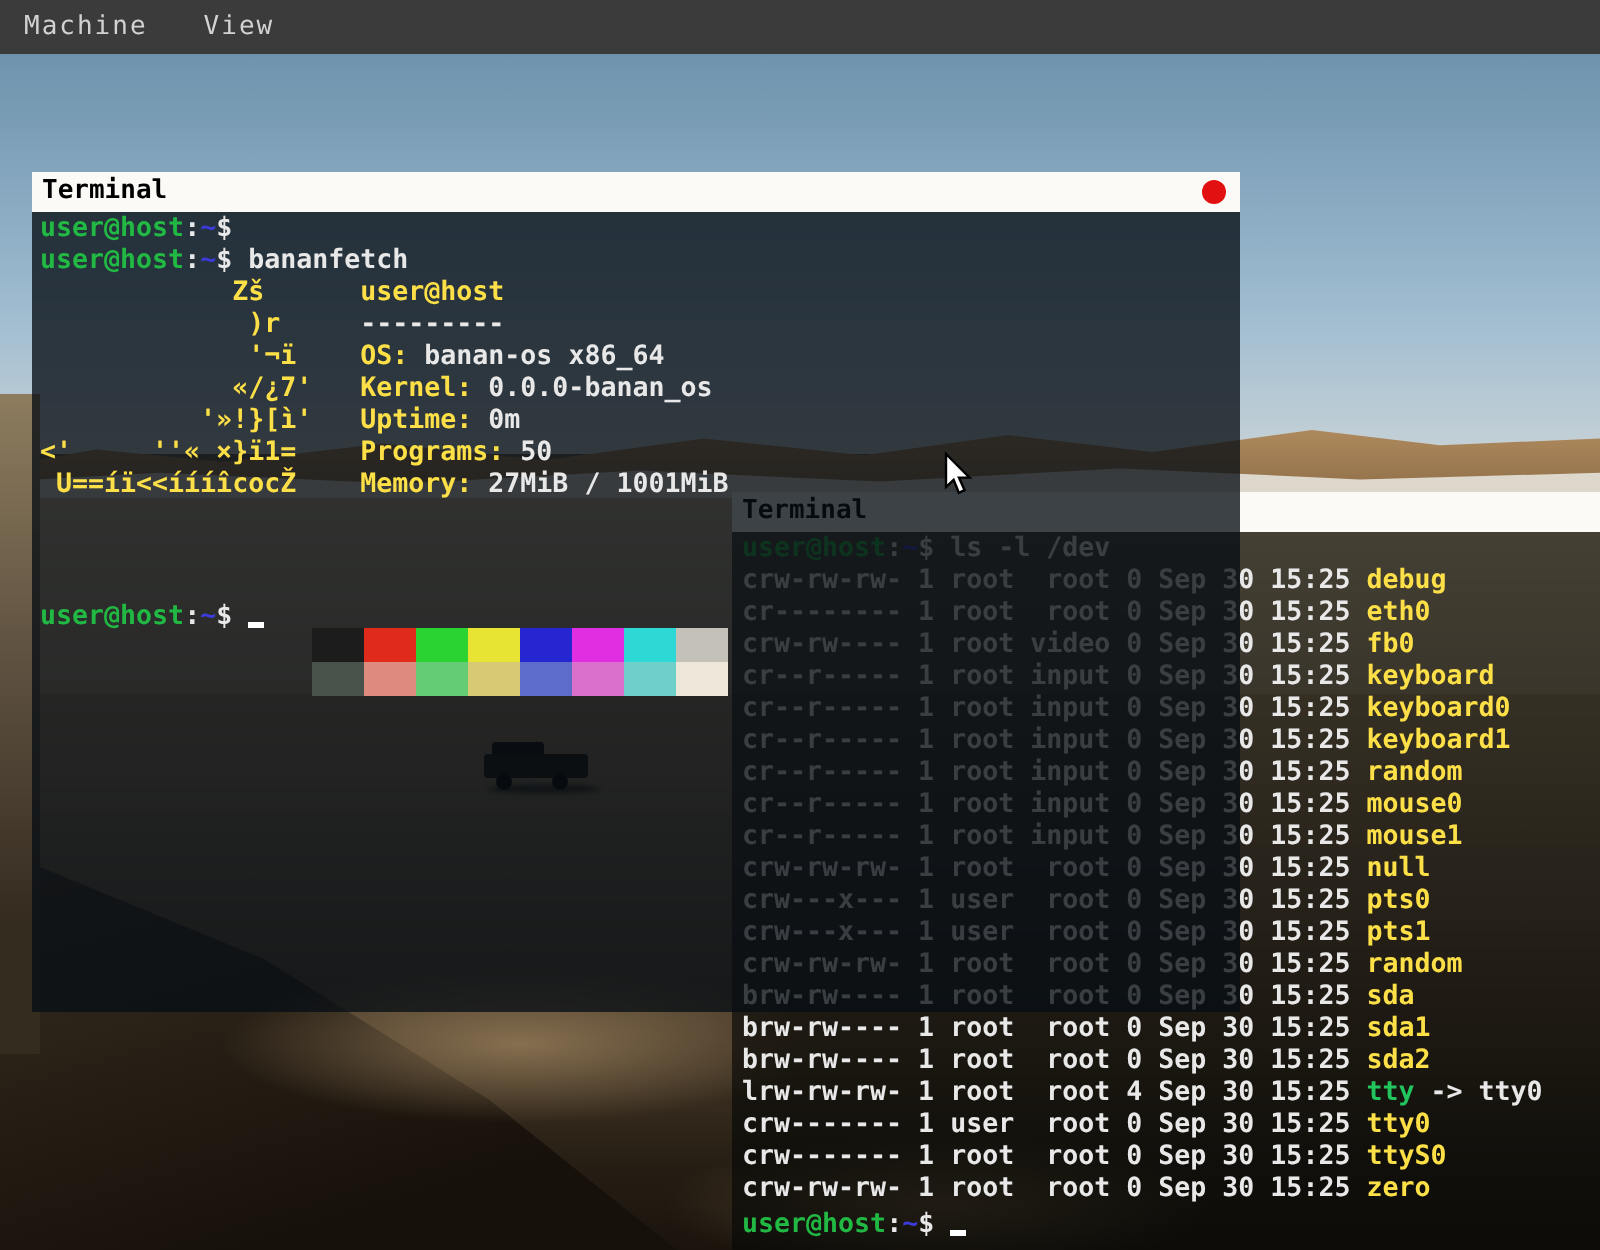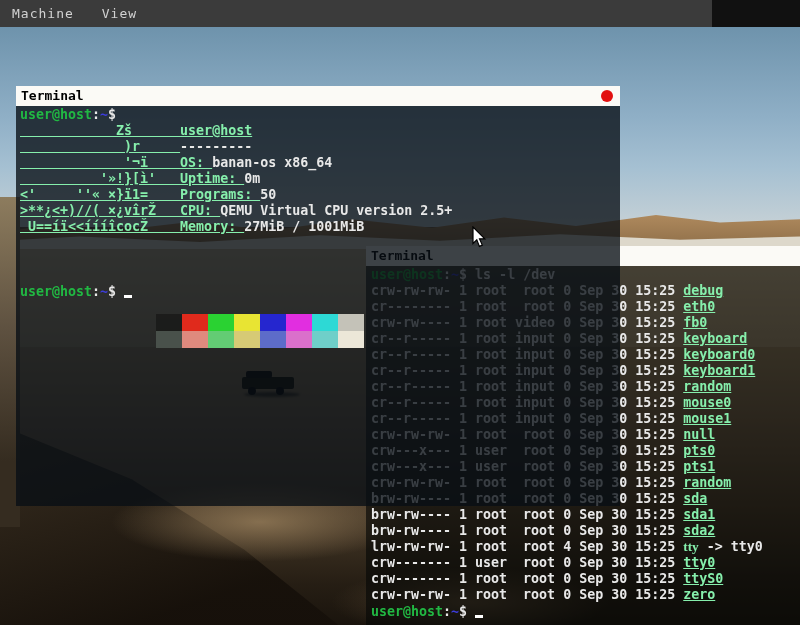--- a/index.html
+++ b/index.html
@@ -1,20 +1,20 @@
 <!DOCTYPE html>
 <html><head>
 <meta charset="utf-8">
 <style>
   html,body{margin:0;padding:0;background:#111;}
   .screen{position:relative;width:800px;height:625px;overflow:hidden;background:#111;
           font-family:"DejaVu Sans Mono","Liberation Mono",monospace;}
 
   
-  .menubar{position:absolute;left:0;top:0;width:712px;height:27px;background:#3b3b3b;
+  .menubar{position:absolute;left:0;top:0;width:800px;height:27px;background:#3b3b3b;
            display:flex;align-items:center;gap:28px;padding-left:12px;box-sizing:border-box;z-index:5;}
   .menubar span{font:400 13px/27px "DejaVu Sans Mono",monospace;color:#d2d2d2;letter-spacing:1px;cursor:default;}
 
   
   .wallpaper{position:absolute;left:0;top:27px;width:800px;height:598px;background:#6b5944;z-index:0;overflow:hidden;}
   .wp{position:absolute;}
   .sky{left:0;top:0;width:800px;height:200px;
        background:linear-gradient(#6e93ac,#8fafc6 45%,#a5c0d2 70%,#c6d1d6 100%);}
   .ridge{left:0;top:183px;width:800px;height:42px;
          background:linear-gradient(#b38d60,#8a6b46);
@@ -48,22 +48,22 @@
   .content{position:relative;overflow:hidden;box-sizing:border-box;}
   .t1{left:16px;top:86px;width:604px;z-index:3;}
   .t1 .content{height:400px;background:rgba(8,14,20,.78);padding:1px 0 0 4px;}
   .t2{left:366px;top:246px;width:460px;z-index:2;}
   .t2 .content{height:378px;background:rgba(6,8,6,.65);padding:1px 0 0 5px;}
 
   .trow{height:16px;white-space:pre;font:700 13.3px/16px "DejaVu Sans Mono",monospace;}
   .seg-green{color:#21b843;}
   .seg-white{color:#e8e8e8;}
   .seg-blue{color:#3c3cdc;}
-  .seg-yellow{color:#86efac;text-decoration:underline;}
-  .seg-cyan{color:#86efac;font-family:Liberation Serif, serif;}
+  .seg-yellow{color:#fde047;}
+  .seg-cyan{color:#22c55e;}
   .cursor{display:inline-block;width:8px;height:12px;border-bottom:3px solid #ffffff;vertical-align:-2px;}
 
   
   .palette{position:absolute;left:140px;top:208px;}
   .prow{display:flex;height:17px;}
   .pblock{width:26px;height:17px;}
 
   
   .pointer{position:absolute;left:472px;top:226px;z-index:9;}
 </style>
@@ -148,26 +148,27 @@
             <div class="pblock" style="background: rgb(223, 138, 126);"></div>
             <div class="pblock" style="background: rgb(99, 204, 116);"></div>
             <div class="pblock" style="background: rgb(214, 202, 117);"></div>
             <div class="pblock" style="background: rgb(93, 108, 201);"></div>
             <div class="pblock" style="background: rgb(218, 112, 203);"></div>
             <div class="pblock" style="background: rgb(111, 207, 201);"></div>
             <div class="pblock" style="background: rgb(236, 231, 216);"></div>
           </div>
         </div>
     <div class="trow"><span class="seg-green">user@host</span><span class="seg-white">:</span><span class="seg-blue">~</span><span class="seg-white">$</span></div>
+        <div class="trow"><span class="seg-green">user@host</span><span class="seg-white">:</span><span class="seg-blue">~</span><span class="seg-white">$ bananfetch</span></div>
         <div class="trow"><span class="seg-yellow">            Zš      user@host</span></div>
         <div class="trow"><span class="seg-yellow">             )r     </span><span class="seg-white">---------</span></div>
         <div class="trow"><span class="seg-yellow">             '¬ï    OS: </span><span class="seg-white">banan-os x86_64</span></div>
+        <div class="trow"><span class="seg-yellow">            «/¿7'   Kernel: </span><span class="seg-white">0.0.0-banan_os</span></div>
         <div class="trow"><span class="seg-yellow">          '»!}[ì'   Uptime: </span><span class="seg-white">0m</span></div>
         <div class="trow"><span class="seg-yellow">&lt;'     ''« ×}ï1=    Programs: </span><span class="seg-white">50</span></div>
-        <div class="trow"><span class="seg-yellow">&gt;**¿&lt;+)//( ×¿vîrŽ   CPU: </span><span class="seg-white">QEMU Virtual CPU version 2.5+</span></div>
         <div class="trow"><span class="seg-yellow"> U==íï&lt;&lt;íííîcocŽ    Memory: </span><span class="seg-white">27MiB / 1001MiB</span></div>
         <div class="trow"></div>
         <div class="trow"></div>
         <div class="trow"></div>
         <div class="trow"><span class="seg-green">user@host</span><span class="seg-white">:</span><span class="seg-blue">~</span><span class="seg-white">$ </span><span class="cursor"></span></div>
       </div>
   </div>
 
   <svg class="pointer" width="15" height="22" viewBox="0 0 15 22">
     <path d="M1,1 L1,17.5 L4.8,13.9 L7.4,20.4 L10.3,19.1 L7.5,12.8 L12.8,12.8 Z" fill="#ffffff" stroke="#000000" stroke-width="1.2"></path>

